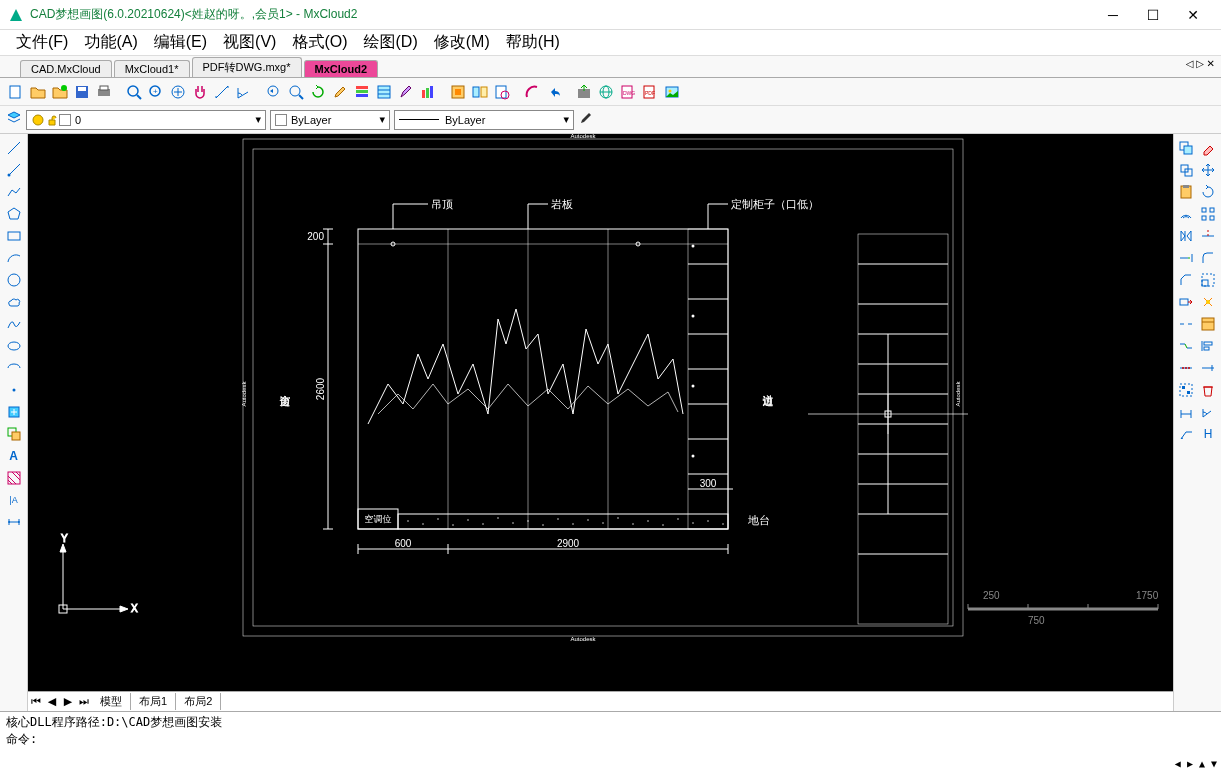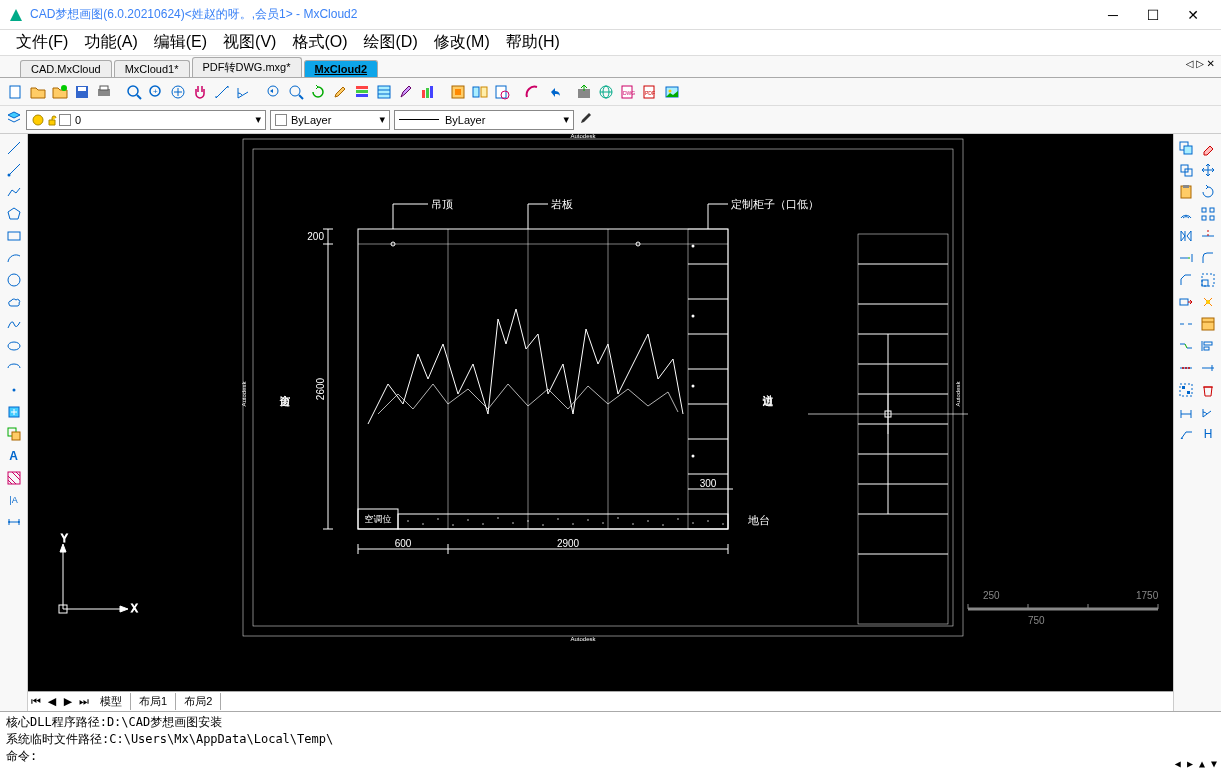--- a/index.html
+++ b/index.html
@@ -1,25 +1,25 @@
 <!DOCTYPE html>
 <html><head>
 <meta charset="utf-8">
 <style>
 * { box-sizing: border-box; margin: 0; padding: 0; }
 body { font-family: "Microsoft YaHei", sans-serif; font-size: 12px; background: #f0f0f0; color: #000; overflow: hidden; width: 1221px; height: 771px; }
 .titlebar { height: 30px; background: #fff; display: flex; align-items: center; padding: 0 8px; border-bottom: 1px solid #ddd; }
 .titlebar .icon { width: 16px; height: 16px; margin-right: 6px; }
-.titlebar .title { flex: 1; font-size: 12px; color: #3b82f6; }
+.titlebar .title { flex: 1; font-size: 12px; color: #15803d; }
 .titlebar .winbtn { width: 40px; height: 30px; display: flex; align-items: center; justify-content: center; font-size: 14px; }
 .menubar { height: 26px; background: #fff; display: flex; align-items: center; padding: 0 8px; border-bottom: 1px solid #ddd; }
 .menubar .menu { padding: 0 8px; font-size: 16px; }
 .tabbar { height: 22px; background: #f8f8f8; display: flex; align-items: flex-end; padding-left: 20px; border-bottom: 1px solid #aaa; position: relative; }
 .tabbar .tab { padding: 2px 10px; border: 1px solid #aaa; border-bottom: none; background: #eee; font-size: 11px; margin-right: 2px; border-radius: 3px 3px 0 0; }
-.tabbar .tab.active { background: #0ea5e9; font-weight: bold; text-decoration: underline; }
+.tabbar .tab.active { background: #ec4899; font-weight: bold; }
 .tabbar .navbtns { position: absolute; right: 6px; top: 2px; font-size: 10px; }
 .toolbar1 { height: 28px; background: #f8f8f8; display: flex; align-items: center; padding: 0 6px; border-bottom: 1px solid #ddd; gap: 2px; }
 .toolbar1 .tbtn { width: 20px; height: 20px; display: flex; align-items: center; justify-content: center; }
 .toolbar2 { height: 28px; background: #f8f8f8; display: flex; align-items: center; padding: 0 6px; border-bottom: 1px solid #ccc; gap: 4px; }
 .toolbar2 select, .toolbar2 .combo { height: 20px; font-size: 11px; border: 1px solid #888; background: #fff; }
 .combo { display: inline-flex; align-items: center; padding: 0 4px; }
 .workarea { position: relative; height: 577px; display: flex; }
 .lefttool { width: 28px; background: #f8f8f8; border-right: 1px solid #ccc; display: flex; flex-direction: column; align-items: center; padding-top: 4px; gap: 2px; }
 .lefttool .tbtn { width: 20px; height: 20px; display: flex; align-items: center; justify-content: center; }
 .canvaswrap { flex: 1; display: flex; flex-direction: column; }
@@ -698,16 +698,15 @@
           <path d="M3 13l5-7h6" fill="none" stroke="#06c"></path>
           <path d="M3 13l2 0-1-2z" fill="#06c"></path>
         </svg>
       </span>
     <span class="tbtn" style="color:#06c">H</span>
   </div>
 </div>
 
 <div class="cmdwin">
   <div>核心DLL程序路径:D:\CAD梦想画图安装</div>
-  <div>系统临时文件路径:C:\Users\Mx\AppData\Local\Temp\</div>
   <div>命令:</div>
   <div class="scrollbtns">◀ ▶ ▲ ▼</div>
 </div>
 
 </body></html>

